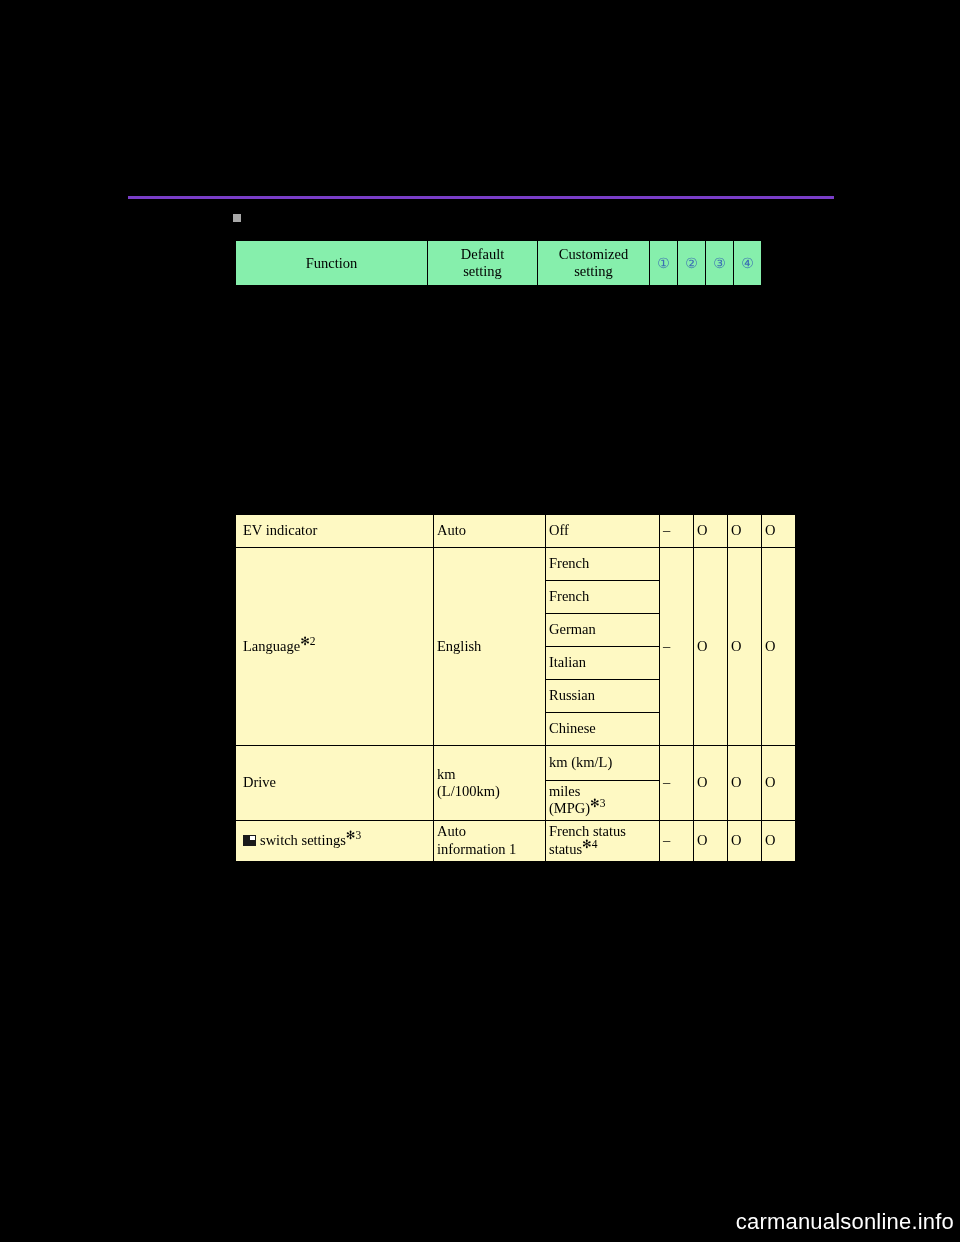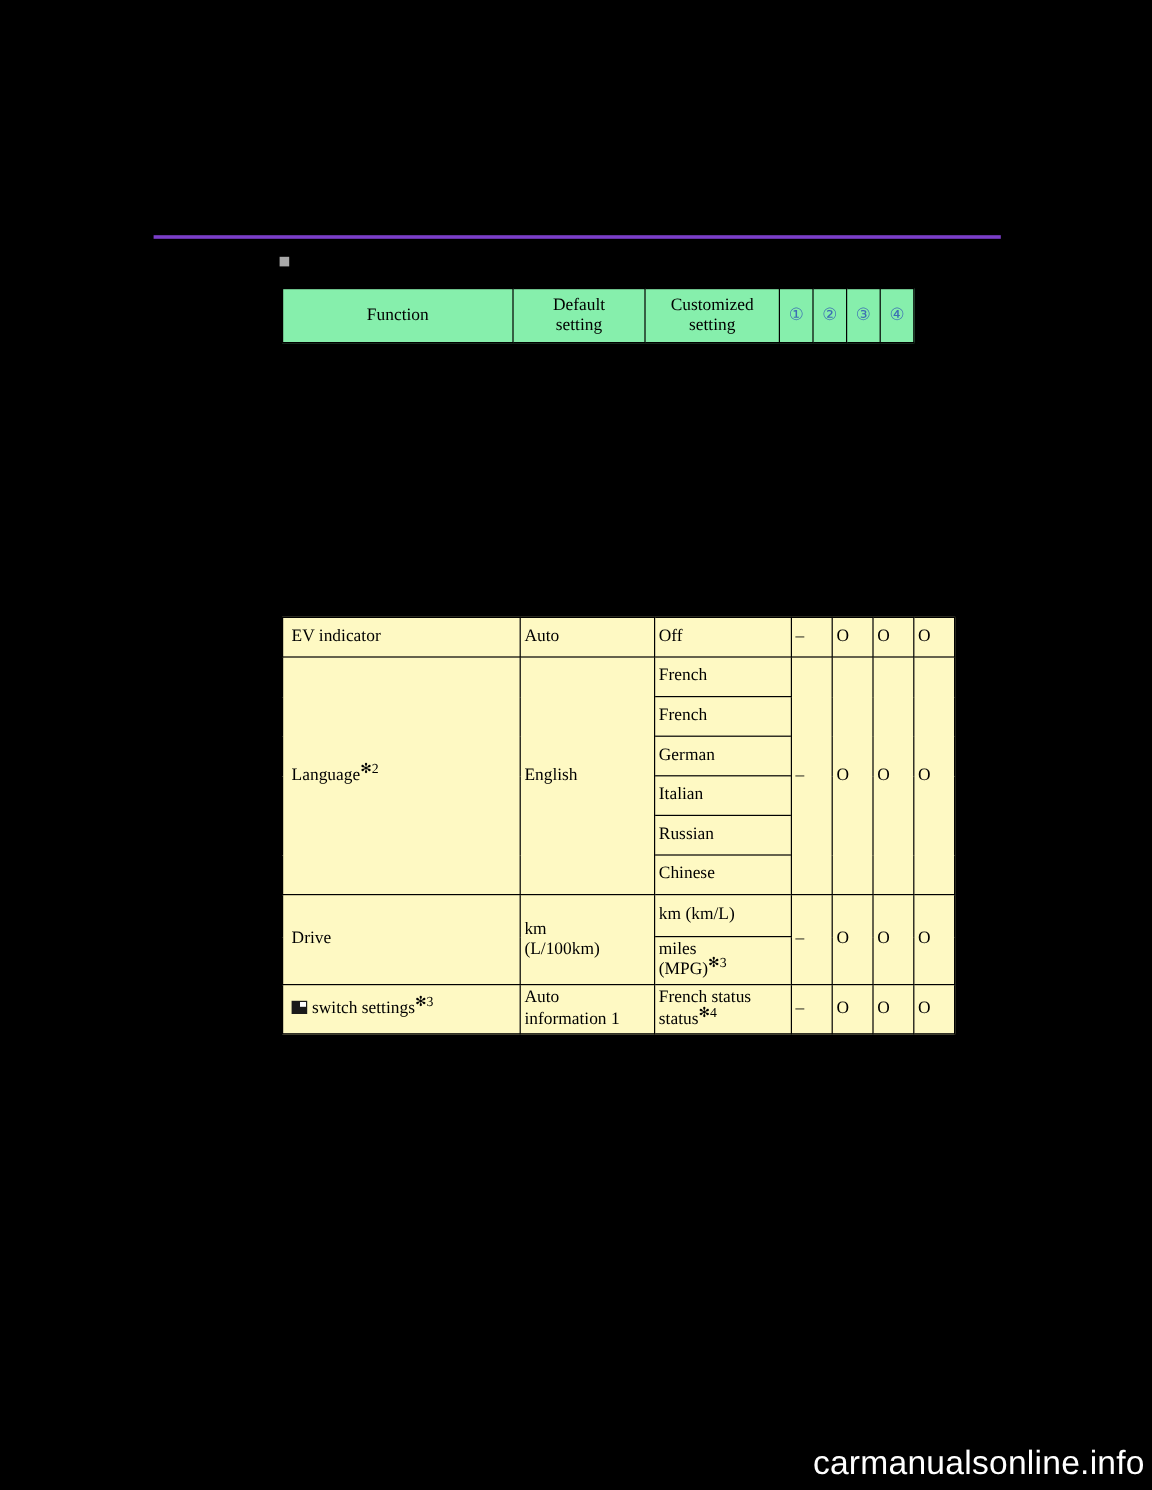--- a/index.html
+++ b/index.html
@@ -132,21 +132,21 @@
     width: 5px;
     height: 4px;
     background: #ffffff;
   }
 
   .watermark {
     position: absolute;
     right: 6px;
     bottom: 7px;
     font-family: "Liberation Sans", sans-serif;
-    font-size: 28px;
+    font-size: 22px;
     color: #ffffff;
     letter-spacing: 0.2px;
   }
 </style>
 </head>
 <body>
 
 <div class="page">
 
   <div class="top-rule"></div>

